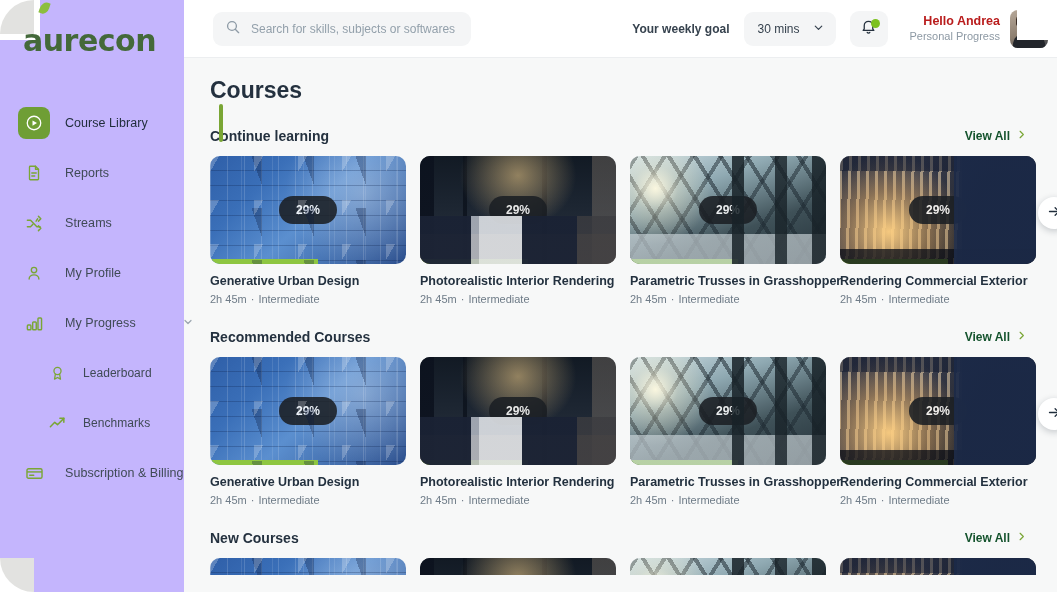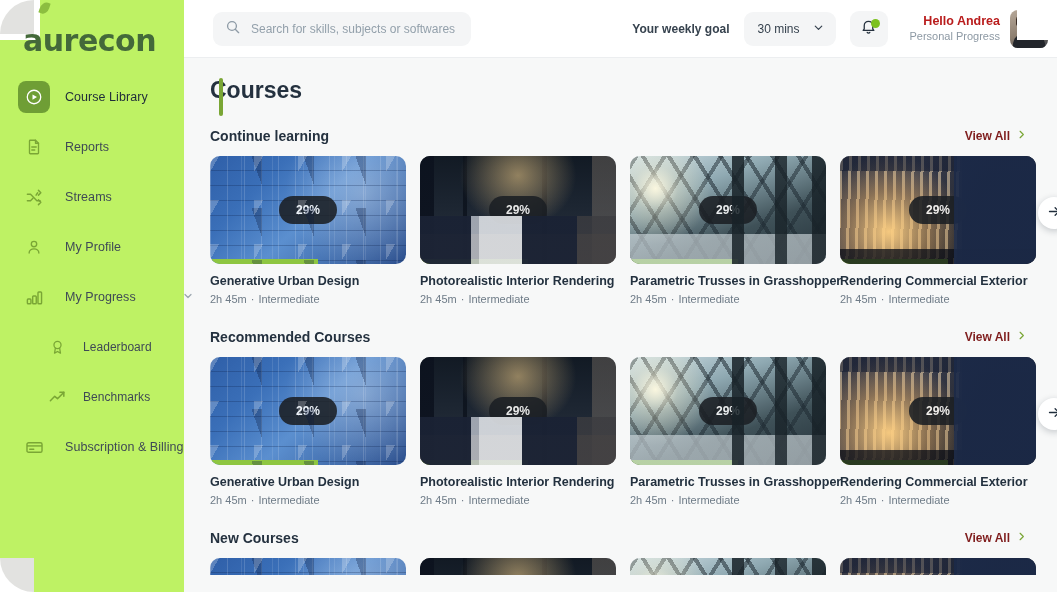--- a/index.html
+++ b/index.html
@@ -8,21 +8,21 @@
     overflow: hidden;
     font-family: "Liberation Sans", sans-serif;
     background: #ffffff;
   }
 
   .app { position: relative; width: 1057px; height: 592px; background:#fff; display:flex; }
 
   
   .sidebar {
     width: 184px; height: 592px;
-    background: #bef264;
+    background: #c4b5fd;
     border-top-right-radius: 0;
     position: relative;
     flex: 0 0 184px;
     padding-top: 0;
   }
   .sidebar::before{
     content:"";
     position:absolute; left:0; top:0; width:40px; height:40px;
     background:#fff;
     border-top-left-radius: 0;
@@ -61,21 +61,21 @@
   }
   .logo-leaf{
     position:absolute;
     width:9px; height:12px;
     background:#8cbe3f;
     border-radius: 70% 0 60% 0;
     left: 17px; top: -10px;
     transform: rotate(18deg);
   }
 
-  .nav { position:absolute; left:0; top:72px; width:220px; z-index:4; }
+  .nav { position:absolute; left:0; top:98px; width:220px; z-index:4; }
   .nav-item{
     display:flex; align-items:center;
     height:50px;
     padding-left: 18px;
     position: relative;
     cursor: pointer;
   }
   .nav-item .nav-ico{
     width:32px; height:32px;
     display:flex; align-items:center; justify-content:center;
@@ -199,21 +199,21 @@
   }
   .section{ margin-top: 24px; position:relative; }
   .section-head{
     display:flex; align-items:center;
     padding: 0 30px 0 26px;
     margin-bottom: 12px;
   }
   .section-title{ font-size:14px; font-weight:700; color:#24313f; }
   .view-all{
     margin-left:auto; display:flex; align-items:center; gap:6px;
-    color:#7f1d1d; font-size:12px; font-weight:600; cursor:pointer;
+    color:#14532d; font-size:12px; font-weight:600; cursor:pointer;
   }
   .cards{
     display:flex; gap:14px; padding-left:26px; position:relative;
   }
   .card{ width:196px; flex:0 0 196px; cursor:pointer; }
   .card-img{
     width:196px; height:108px; border-radius:10px;
     position:relative; overflow:hidden;
   }
   .pct-badge{

